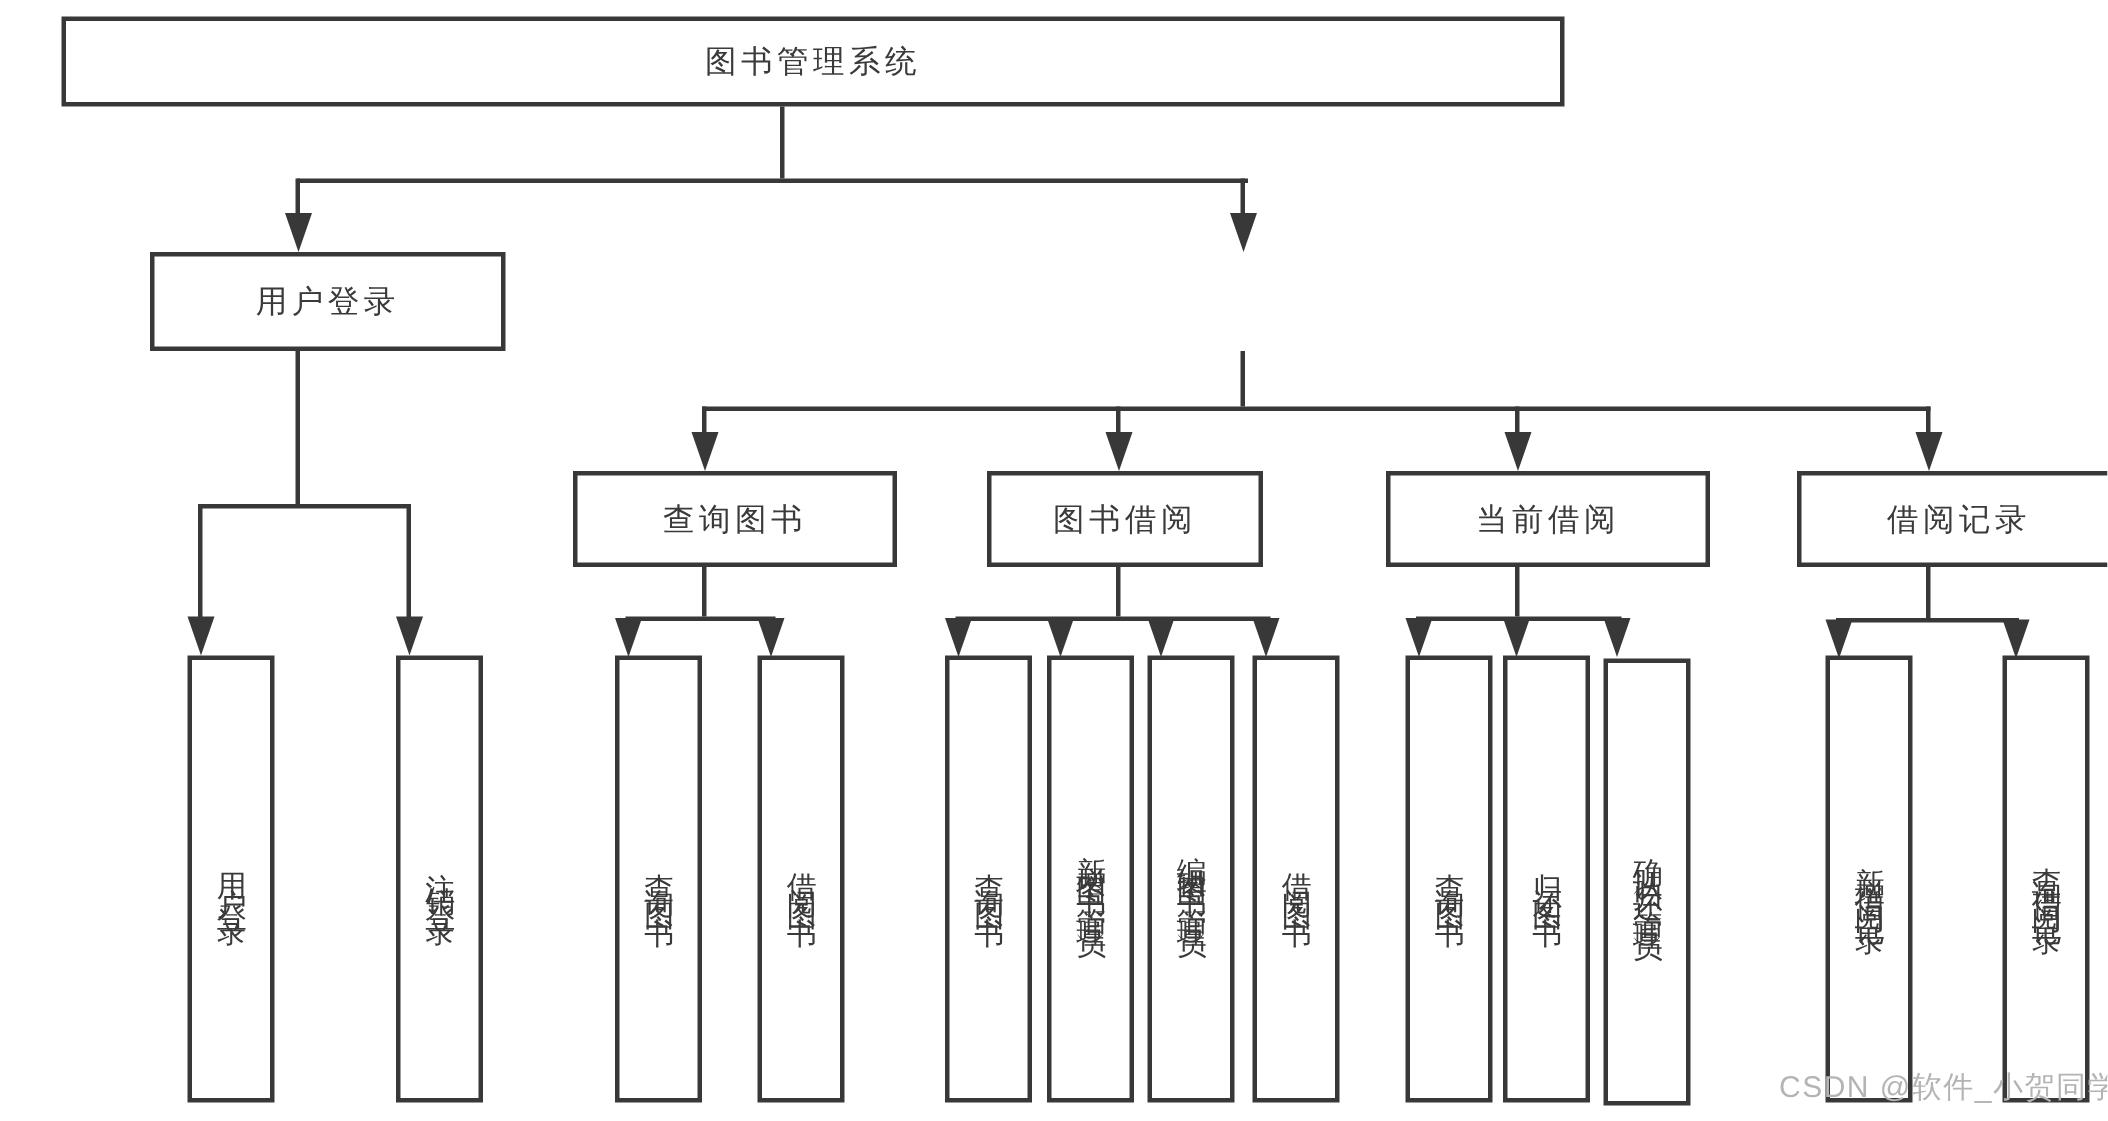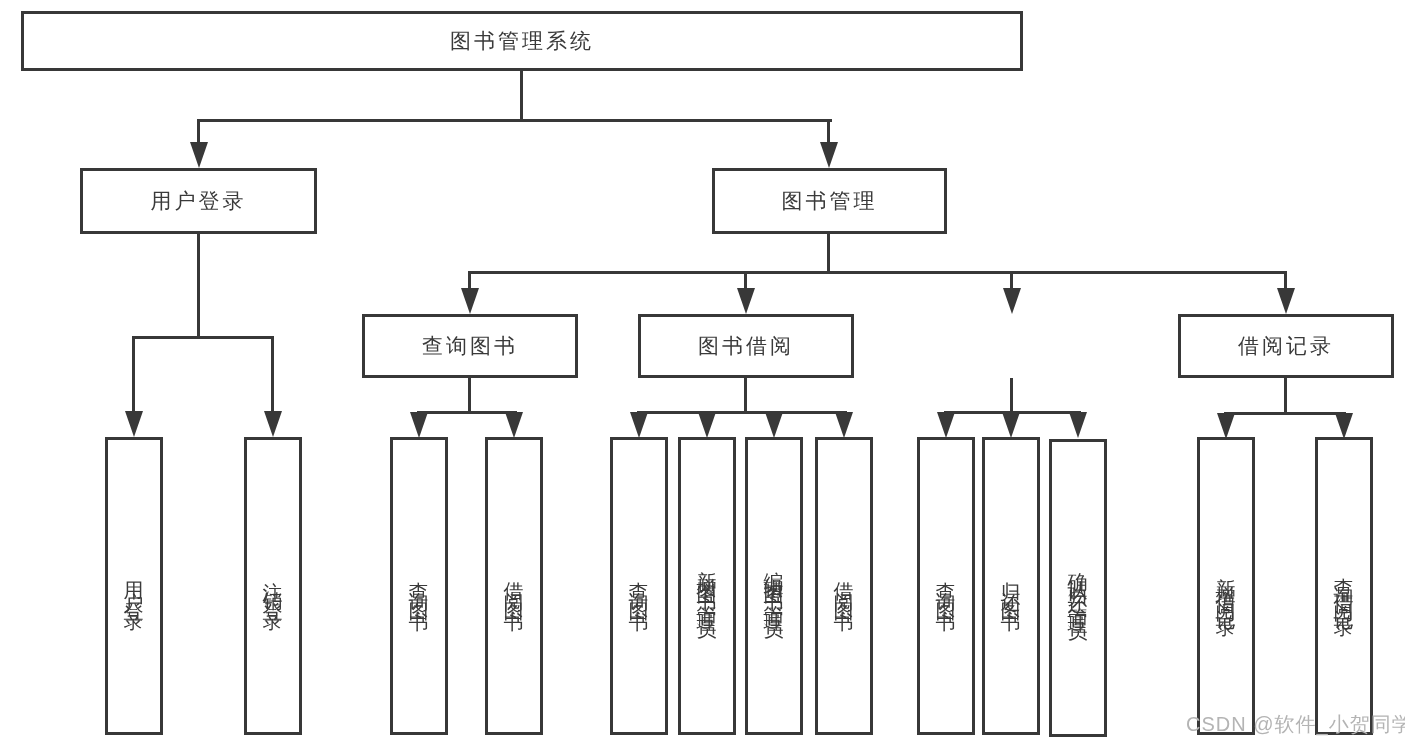--- a/index.html
+++ b/index.html
@@ -4,21 +4,21 @@
 <style>
   html,body { margin:0; padding:0; background:#ffffff; }
   #canvas {
     position:relative; width:1405px; height:747px; background:#ffffff;
     font-family:"Liberation Sans","DejaVu Sans",sans-serif; overflow:hidden;
   }
   .box {
     position:absolute; box-sizing:border-box;
     border:3px solid #383838; background:#ffffff;
     display:flex; align-items:center; justify-content:center;
-    font-size:21px; color:#3a3a3a; letter-spacing:3px; white-space:nowrap;
+    font-size:21px; color:#3a3a3a; letter-spacing:3px; white-space:nowrap;margin-left:20px;
   }
   .vbox {
     writing-mode:vertical-rl; text-orientation:mixed;
     letter-spacing:10px; font-size:20px; white-space:normal;
     line-height:1;
   }
   .hline { position:absolute; height:3px; background:#383838; }
   .vline { position:absolute; width:3px;  background:#383838; }
   .arr {
     position:absolute; width:0; height:0;
@@ -36,32 +36,32 @@
 <div id="canvas">
 
   <div class="box" style="left:21px; top:11px; width:1002px; height:60px;">
     <span>图书管理系统</span>
   </div>
 
   <div class="box" style="left:80px; top:168px; width:237px; height:66px;">
     <span>用户登录</span>
   </div>
 
-  <div class="box" style="left:712px; top:168px; width:235px; height:66px;">
-    <span>图书管理</span>
-  </div>
 
   <div class="box" style="left:362px; top:314px; width:216px; height:64px;">
     <span>查询图书</span>
   </div>
 
-  <div class="box" style="left:638px; top:314px; width:216px; height:64px;">
+  <div class="box" style="left:638px; top:314px; width:184px; height:64px;">
     <span>图书借阅</span>
   </div>
 
+  <div class="box" style="left:904px; top:314px; width:216px; height:64px;">
+    <span>当前借阅</span>
+  </div>
 
   <div class="box" style="left:1178px; top:314px; width:216px; height:64px;">
     <span>借阅记录</span>
   </div>
 
   <div class="box vbox" style="left:105px; top:437px; width:58px; height:298px;">
     <span>用户登录</span>
   </div>
 
   <div class="box vbox" style="left:244px; top:437px; width:58px; height:298px;">

